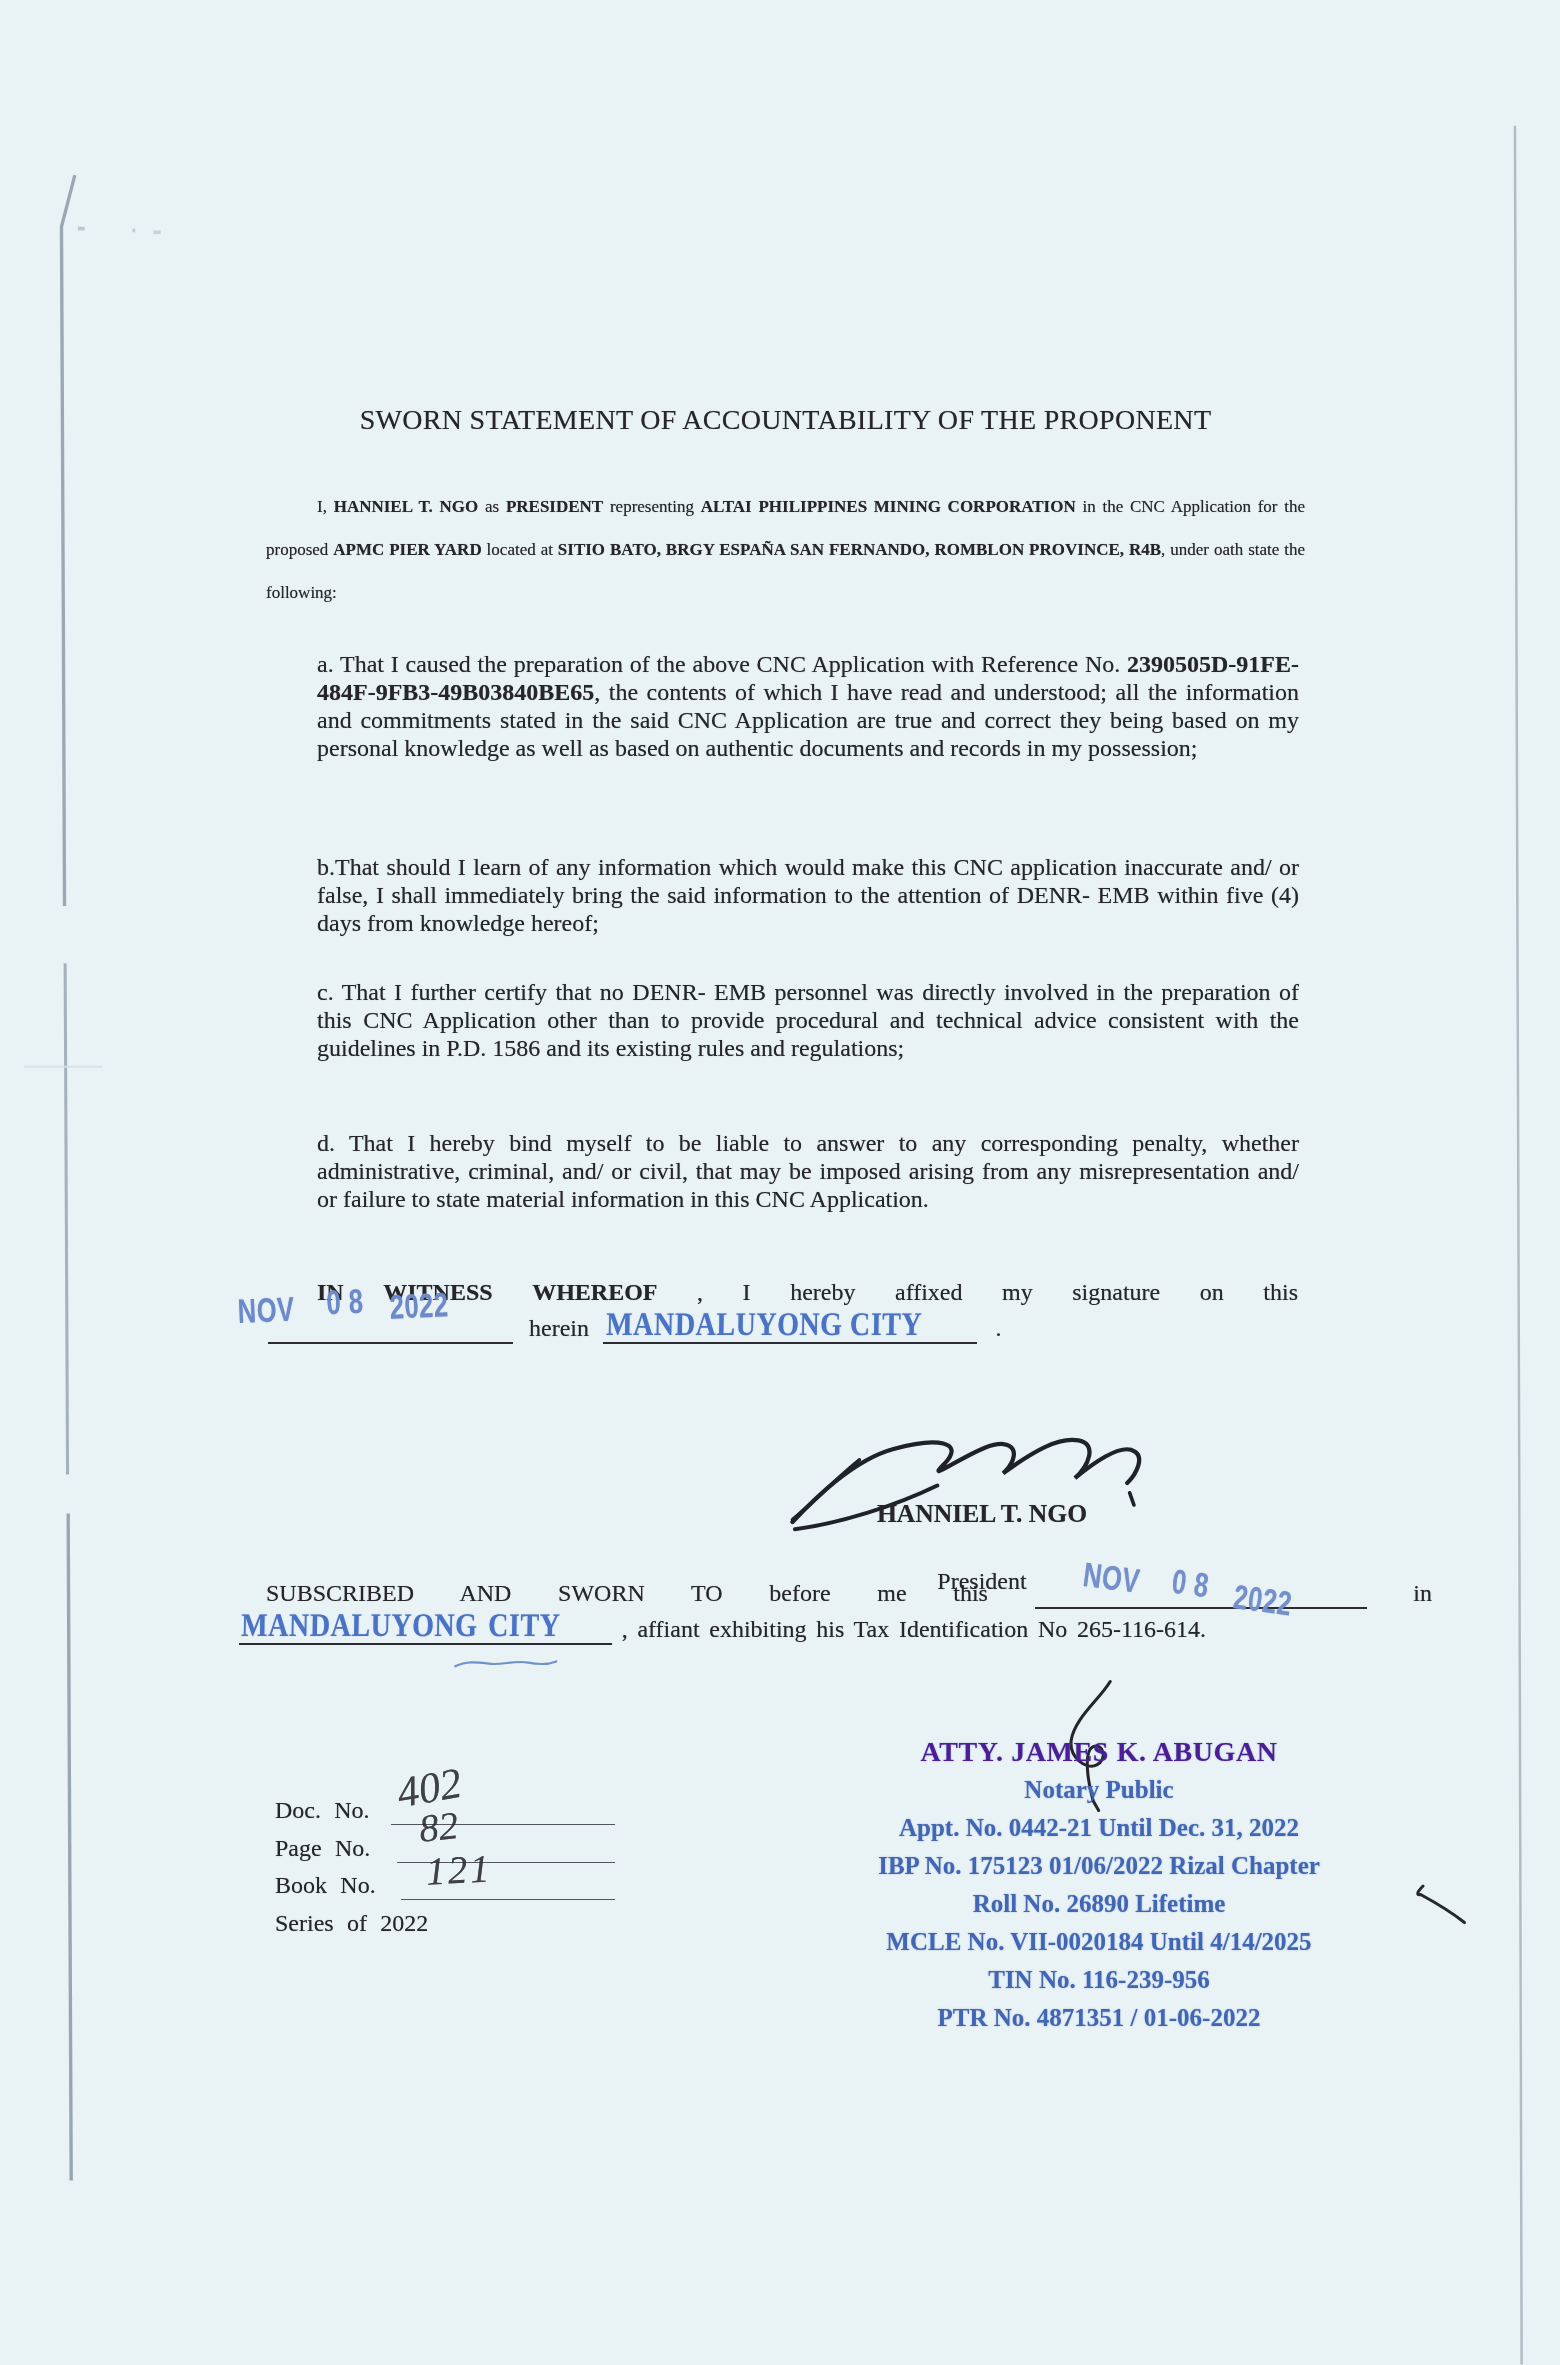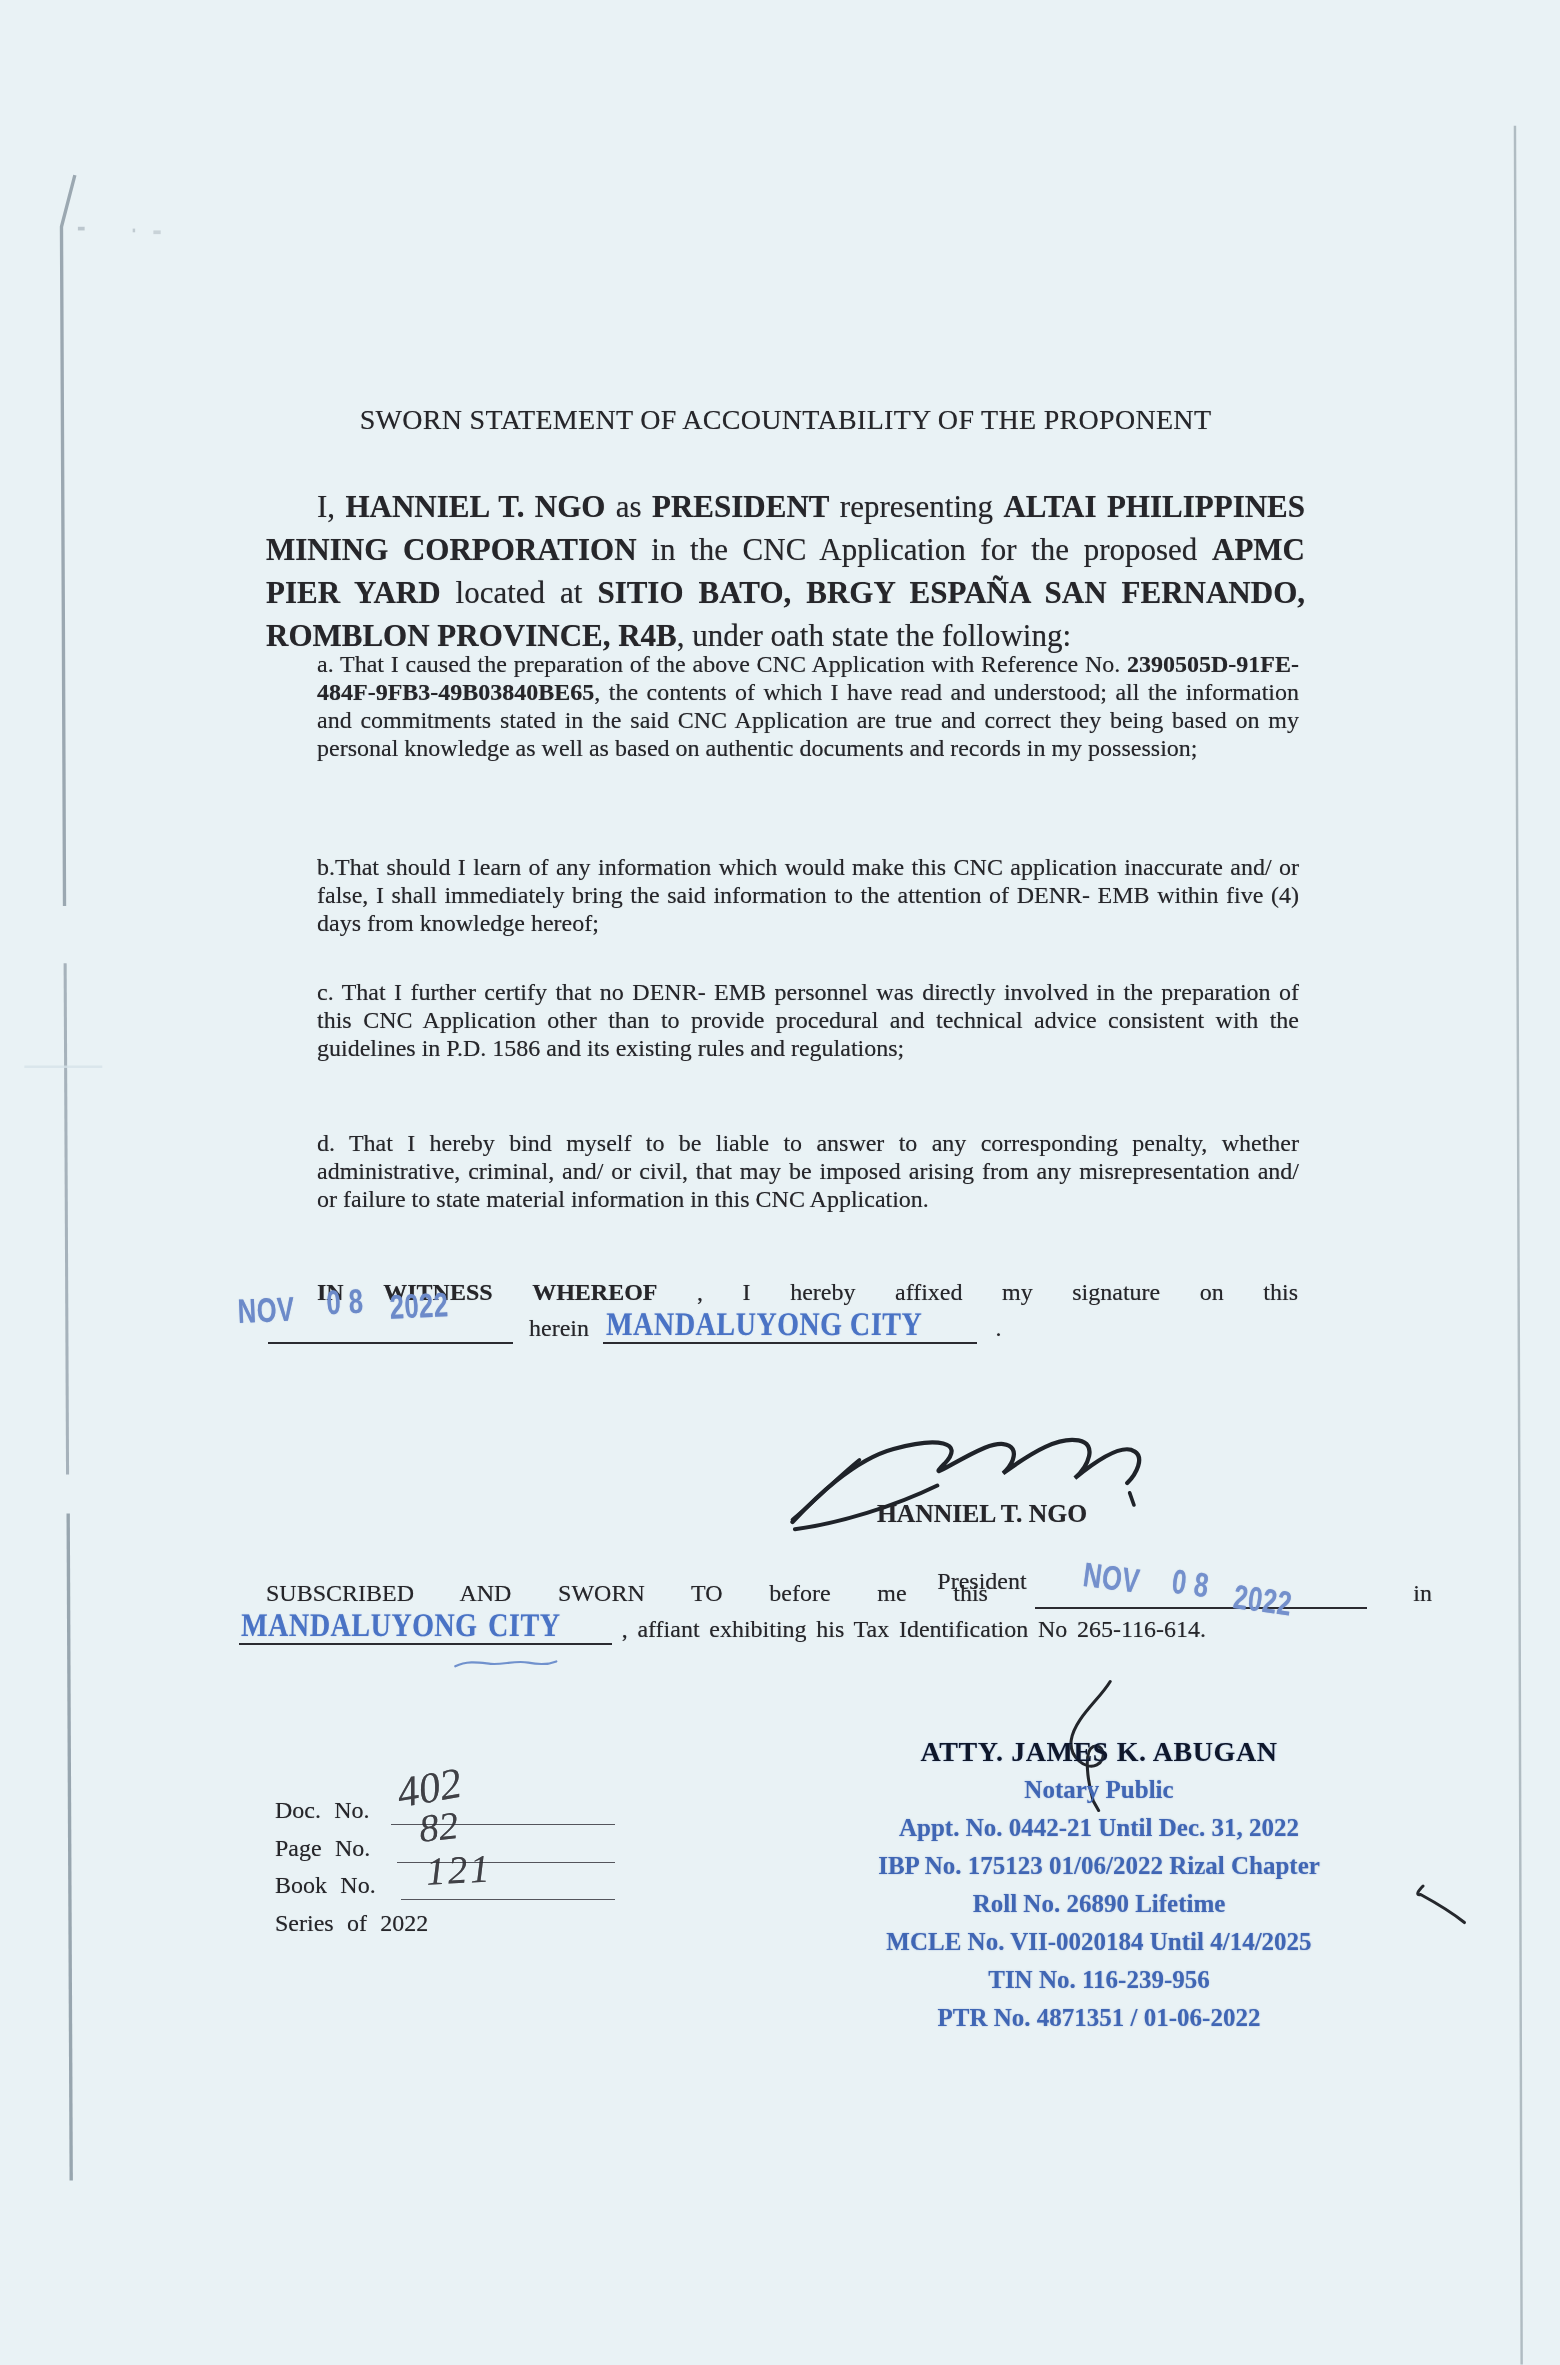--- a/index.html
+++ b/index.html
@@ -9,21 +9,21 @@
     font-family:"Liberation Serif", serif;
     color:#26262a;overflow:hidden;
   }
   .abs{position:absolute;}
   .txt{text-shadow:0 0 0.7px rgba(35,35,40,.5);}
   .bold{font-weight:bold;}
   
   .title{left:266px;top:404px;width:1039px;text-align:center;
          font-size:28px;font-weight:normal;letter-spacing:0.3px;}
   
-  .intro{left:266px;top:485px;width:1039px;font-size:31px;line-height:43px;
+  .intro{left:266px;top:485px;width:1039px;font-size:17px;line-height:43px;
          text-align:justify;text-indent:51px;}
   .clause{left:317px;width:982px;font-size:24px;line-height:28px;text-align:justify;}
   .cl-a{top:650px;} .cl-b{top:853px;} .cl-c{top:978px;} .cl-d{top:1129px;}
   
   .witness1{left:317px;top:1279px;width:981px;font-size:24px;
             text-align:justify;text-align-last:justify;white-space:nowrap;}
   .witness2{left:268px;top:1312px;width:1035px;font-size:24px;}
   .blank{display:inline-block;border-bottom:2.4px solid #2b2b31;vertical-align:-8.5px;}
   .blank1{width:245px;height:28px;}
   .cityblock{display:inline-block;position:relative;width:374px;height:30px;
@@ -64,21 +64,21 @@
   .u3{left:401px;top:1872px;width:214px;height:27px;}
   .hw{font-style:italic;font-size:43px;color:#2e2e34;opacity:.9;white-space:nowrap;
       text-shadow:0 0 0.6px rgba(46,46,52,.6);}
   .hw1{left:397px;top:1763px;transform:rotate(-10deg);}
   .hw2{left:419px;top:1804px;transform:rotate(-6deg);font-size:39px;}
   .hw3{left:426px;top:1847px;transform:rotate(-3deg);font-size:39px;letter-spacing:2.4px;}
   
   .notary{left:825px;top:1732px;width:548px;text-align:center;
           font-family:"Liberation Serif", serif;font-weight:bold;color:#4066b4;
           text-shadow:0 0 1.5px rgba(64,102,180,.55);}
-  .notary .n-name{font-size:28px;line-height:39px;letter-spacing:0.6px;color:#0f172a;}
+  .notary .n-name{font-size:28px;line-height:39px;letter-spacing:0.6px;color:#4c1d95;}
   .notary .n-line{font-size:25px;line-height:38px;}
   
   .overlay{left:0;top:0;width:1560px;height:2366px;pointer-events:none;}
 </style>
 </head>
 <body>
 
 <div class="page">
 
   <svg class="abs overlay" viewBox="0 0 2563 3886" xmlns="http://www.w3.org/2000/svg">

